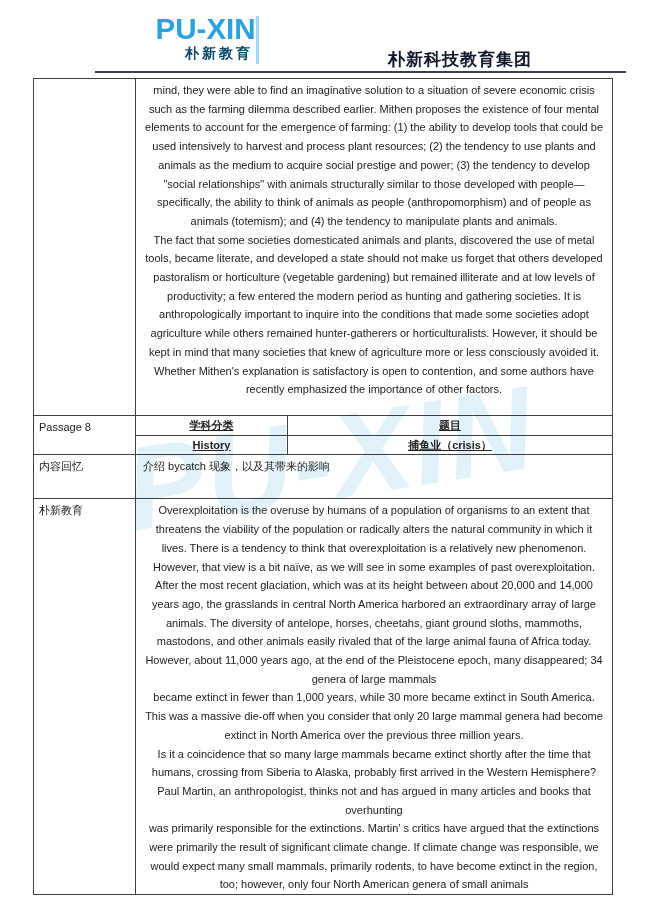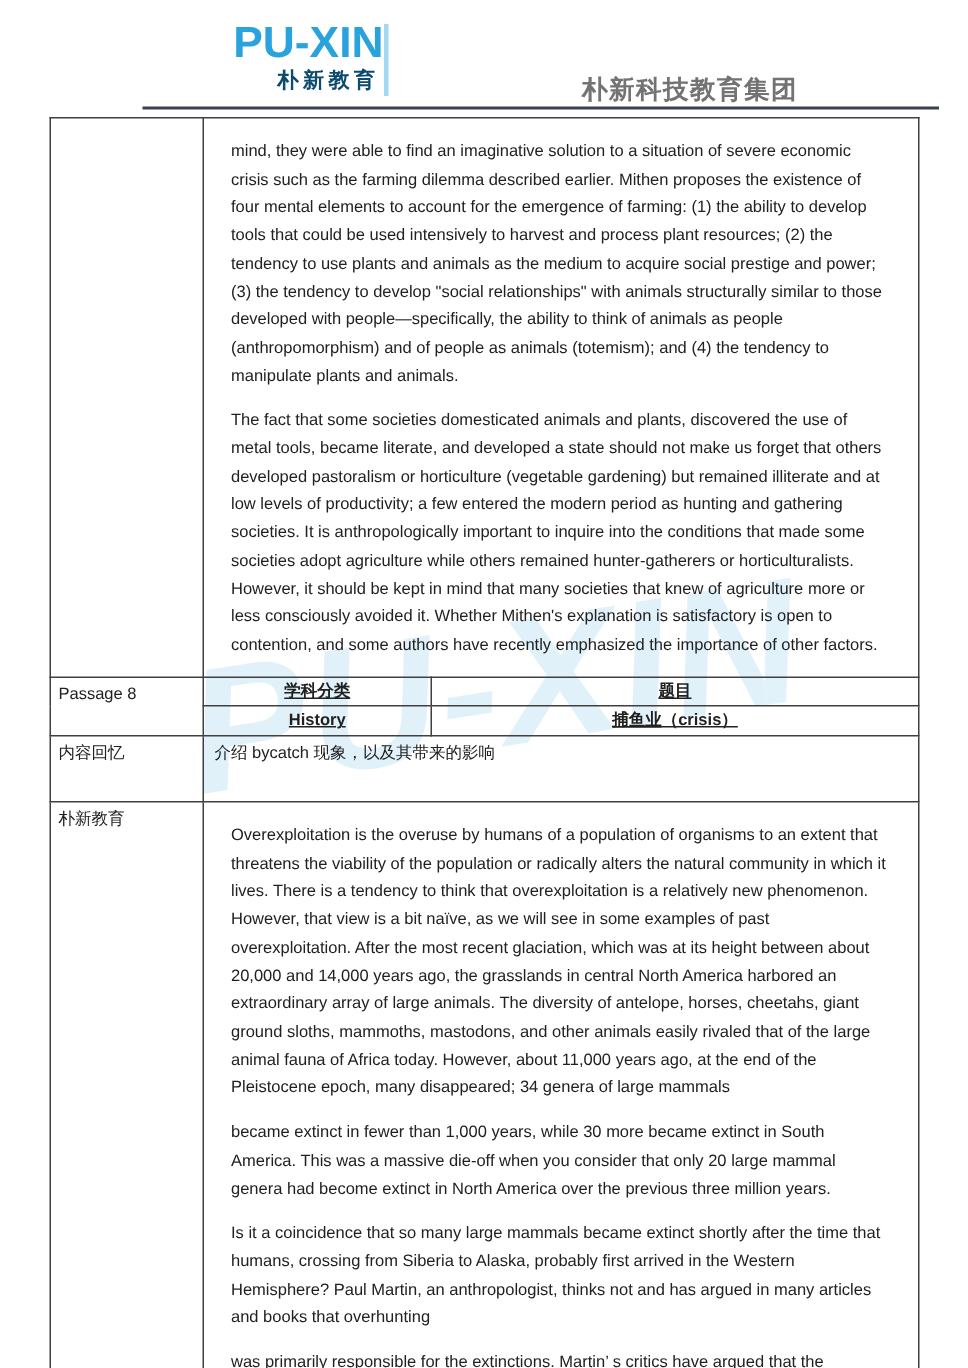--- a/index.html
+++ b/index.html
@@ -25,21 +25,21 @@
   .logo-cn {
     font-size: 14px; font-weight: bold; letter-spacing: 3px;
     color: #0c4a6e; line-height: 16px; margin-top: 1px;
   }
   .logo-bar {
     position: absolute; top: 16px; left: 256px; width: 3px; height: 48px;
     background: #A5D8F2;
   }
   .company {
     position: absolute; top: 48px; left: 388px;
-    font-size: 17px; font-weight: bold; color: #737373;
+    font-size: 17px; font-weight: bold; color: #0f172a;
     letter-spacing: 1px;
   }
   .header-rule {
     position: absolute; top: 71px; left: 95px; width: 531px; height: 2px;
     background: #3A4150;
   }
 
   
   .watermark {
     position: absolute; top: 390px; left: 40px; width: 580px;
@@ -71,21 +71,21 @@
   col.c2 { width: 152px; }
   col.c3 { width: 325px; }
 
   tr.row-cont    { height: 337px; }
   tr.row-p8a     { height: 18px; }
   tr.row-p8b     { height: 18px; }
   tr.row-recall  { height: 44px; }
   tr.row-reading { height: 392px; }
 
   td.text-cell { padding: 2px 7px 0 7px; overflow: hidden; }
-  td.text-cell p { margin: 11px; text-align: left; }
+  td.text-cell p { margin: 0; text-align: center; }
 
   td.label-cell {
     padding: 2px 5px; font-weight: normal; font-size: 11.5px;
   }
   td.green-cell {
     background: #92D050; font-weight: normal; font-size: 11.5px;
     padding: 2px 5px;
   }
   td.center-bold {
     text-align: center; font-weight: bold; font-size: 11.5px;

